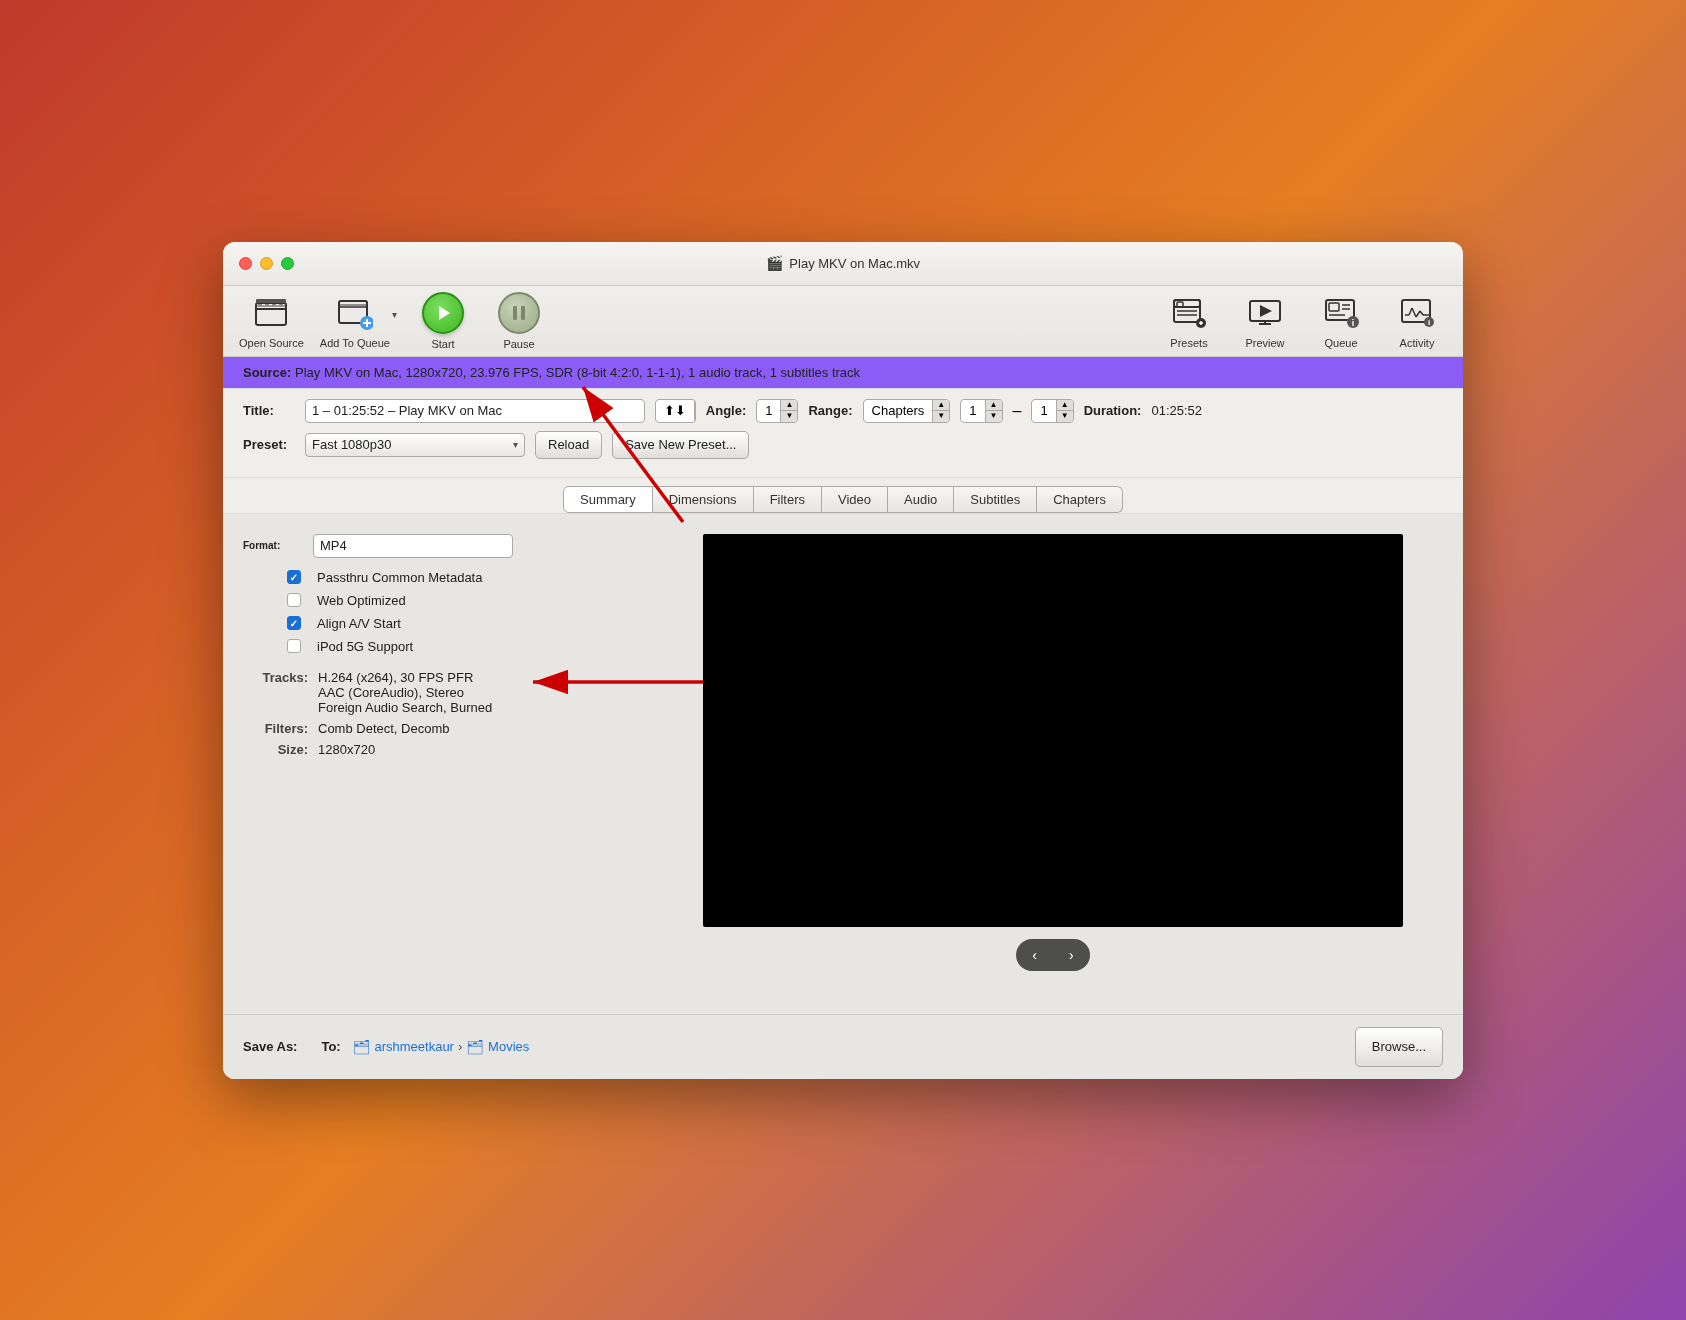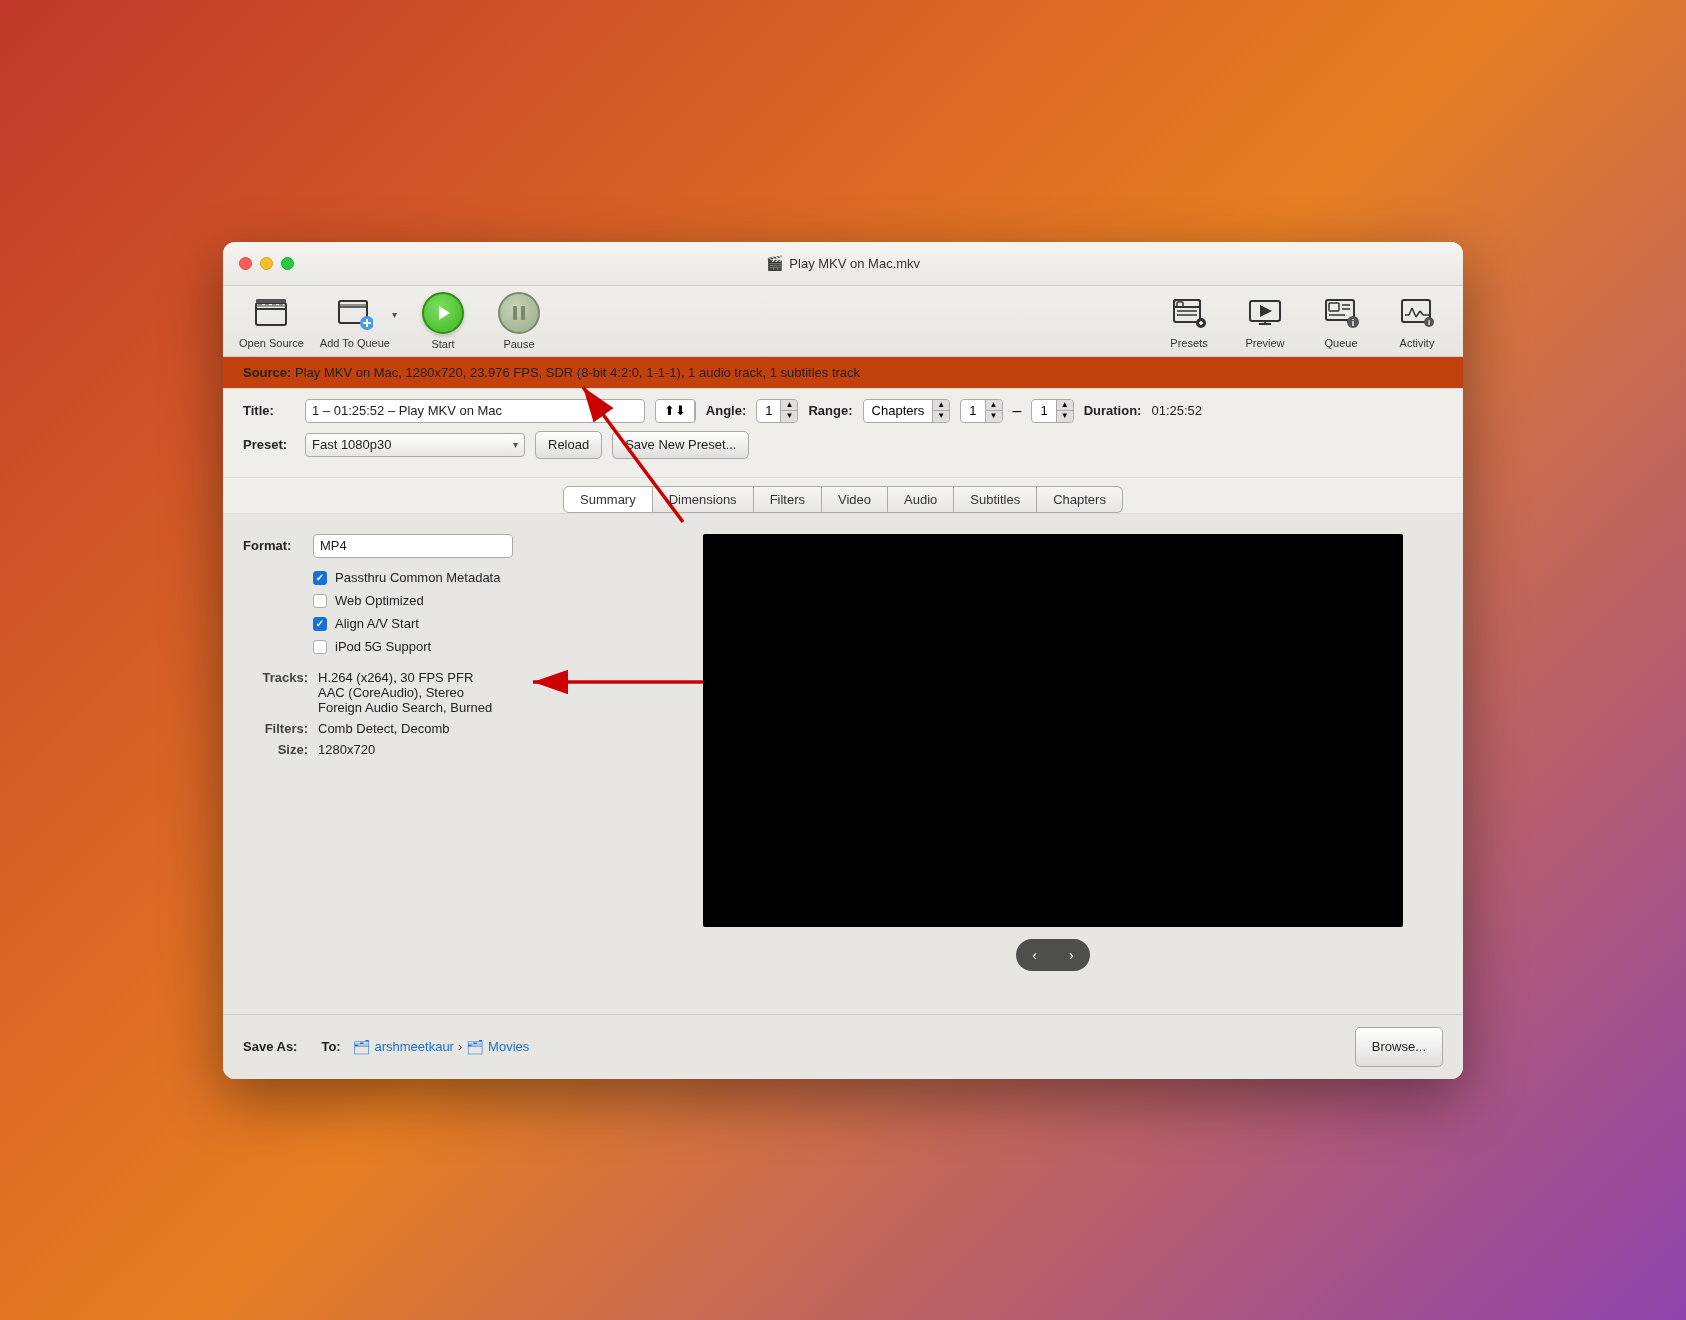--- a/index.html
+++ b/index.html
@@ -114,21 +114,21 @@
       align-items: center;
       justify-content: center;
       cursor: pointer;
     }
     
     .source-bar {
       padding: 8px 20px;
       font-size: 13px;
       color: #222;
       border-bottom: 1px solid #ddd;
-      background: #c2410c;
+      background: #8b5cf6;
     }
     .source-bar b { font-weight: 600; }
     
     .settings-area {
       padding: 10px 20px;
       background: #f0eeea;
       border-bottom: 1px solid #ddd;
     }
     .settings-row {
       display: flex;
@@ -268,40 +268,40 @@
       align-items: center;
       gap: 12px;
     }
     .format-row {
       display: flex;
       align-items: center;
       gap: 10px;
       margin-bottom: 12px;
     }
     .format-label {
-      font-size: 13px;
+      font-size: 10px;
       font-weight: 600;
       color: #222;
       min-width: 60px;
     }
     .format-field {
       width: 200px;
       height: 24px;
       border: 1px solid #aaa;
       border-radius: 4px;
       background: white;
       font-size: 13px;
       padding: 0 6px;
     }
     .checkbox-row {
       display: flex;
-      align-items: flex-end;
-      gap: 8px;
+      align-items: center;
+      gap: 16px;
       margin-bottom: 8px;
-      margin-left: 70px;
+      margin-left: 44px;
     }
     .checkbox {
       width: 14px;
       height: 14px;
       border: 1px solid #aaa;
       border-radius: 3px;
       background: white;
       display: flex;
       align-items: center;
       justify-content: center;

